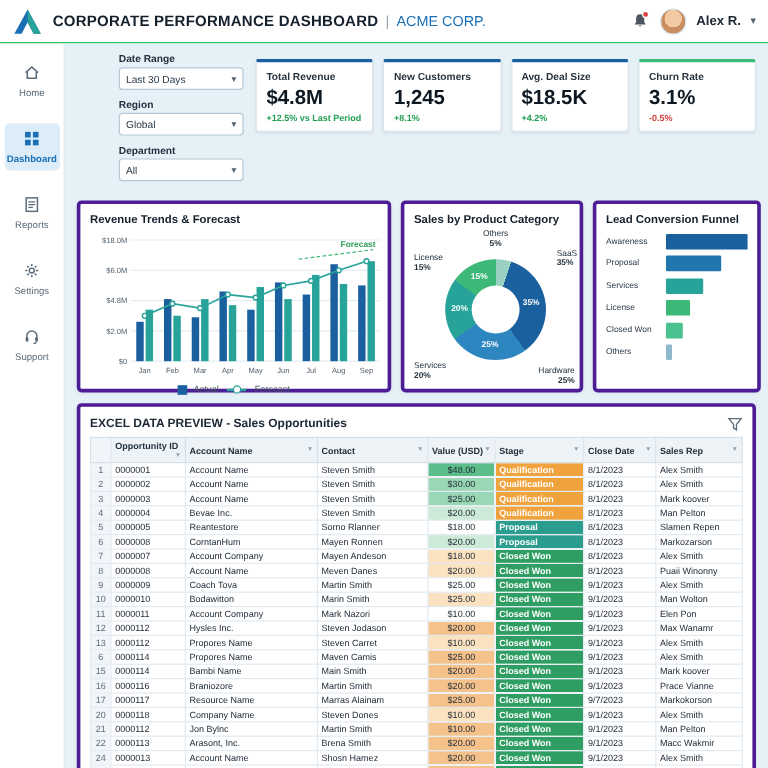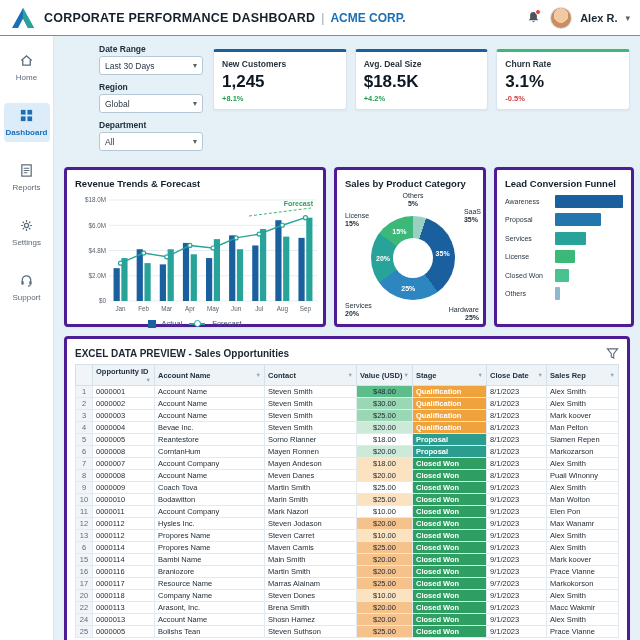--- a/index.html
+++ b/index.html
@@ -5,21 +5,21 @@
   * { box-sizing: border-box; margin: 0; padding: 0; }
   html,body { width:640px; height:640px; overflow:hidden; }
   body { font-family:"Liberation Sans","DejaVu Sans",sans-serif; background:#e6f0f7; color:#1c2733; }
 
   
   .topbar { position:absolute; top:0; left:0; width:640px; height:36px; background:#fff;
             border-bottom:1px solid #22c55e; display:flex; align-items:center; padding:0 10px; gap:8px; z-index:5; }
   .title-wrap { display:flex; align-items:center; gap:6px; }
   .t1 { font-size:12.5px; font-weight:bold; letter-spacing:.2px; color:#14202c; }
   .sep { color:#9aa7b2; font-size:12px; }
-  .t2 { font-size:12px; font-weight:bold; color:#1a6fb5; }
+  .t2 { font-size:12px; font-weight:normal; color:#1a6fb5; }
   .top-right { margin-left:auto; display:flex; align-items:center; gap:8px; }
   .bell { position:relative; width:18px; height:18px; display:flex; align-items:center; justify-content:center; cursor:pointer; }
   .bell .dot { position:absolute; top:0; right:1px; width:6px; height:6px; border-radius:50%; background:#e04040; border:1px solid #fff; }
   .avatar { width:22px; height:22px; border-radius:50%;
             background:radial-gradient(circle at 50% 38%, #f2c9a2 0 45%, #c98d5f 46% 100%);
             border:1px solid #d8e2ea; cursor:pointer; }
   .uname { font-size:11px; font-weight:bold; }
   .chev { font-size:9px; color:#55616d; cursor:pointer; }
 
   
@@ -204,20 +204,25 @@
         <div class="flabel">Department</div>
         <div class="select">
           <span>All</span>
           <span class="chev">▾</span>
         </div>
       </div>
     </div>
 
     <div class="kpiz">
       <div class="cards">
+        <div class="kcard" style="border-top-color: rgb(26, 95, 158);">
+          <div class="klabel">Total Revenue</div>
+          <div class="kvalue">$4.8M</div>
+          <div class="kdelta pos">+12.5% vs Last Period</div>
+        </div>
         <div class="kcard" style="border-top-color: rgb(26, 95, 158);">
           <div class="klabel">New Customers</div>
           <div class="kvalue">1,245</div>
           <div class="kdelta pos">+8.1%</div>
         </div>
         <div class="kcard" style="border-top-color: rgb(26, 95, 158);">
           <div class="klabel">Avg. Deal Size</div>
           <div class="kvalue">$18.5K</div>
           <div class="kdelta pos">+4.2%</div>
         </div>
@@ -562,20 +567,30 @@
             <td class="rn">20</td>
             <td>0000118</td>
             <td>Company Name</td>
             <td>Steven Dones</td>
             <td class="val" style="background:#fbe2c0">$10.00</td>
             <td class="stage" style="background:#2f9e63">Closed Won</td>
             <td>9/1/2023</td>
             <td>Alex Smith</td>
           </tr>
           <tr>
+            <td class="rn">21</td>
+            <td>0000112</td>
+            <td>Jon Bylnc</td>
+            <td>Martin Smith</td>
+            <td class="val" style="background:#f6c28c">$10.00</td>
+            <td class="stage" style="background:#2f9e63">Closed Won</td>
+            <td>9/1/2023</td>
+            <td>Man Pelton</td>
+          </tr>
+          <tr>
             <td class="rn">22</td>
             <td>0000113</td>
             <td>Arasont, Inc.</td>
             <td>Brena Smith</td>
             <td class="val" style="background:#f6c28c">$20.00</td>
             <td class="stage" style="background:#2f9e63">Closed Won</td>
             <td>9/1/2023</td>
             <td>Macc Wakmir</td>
           </tr>
           <tr>

